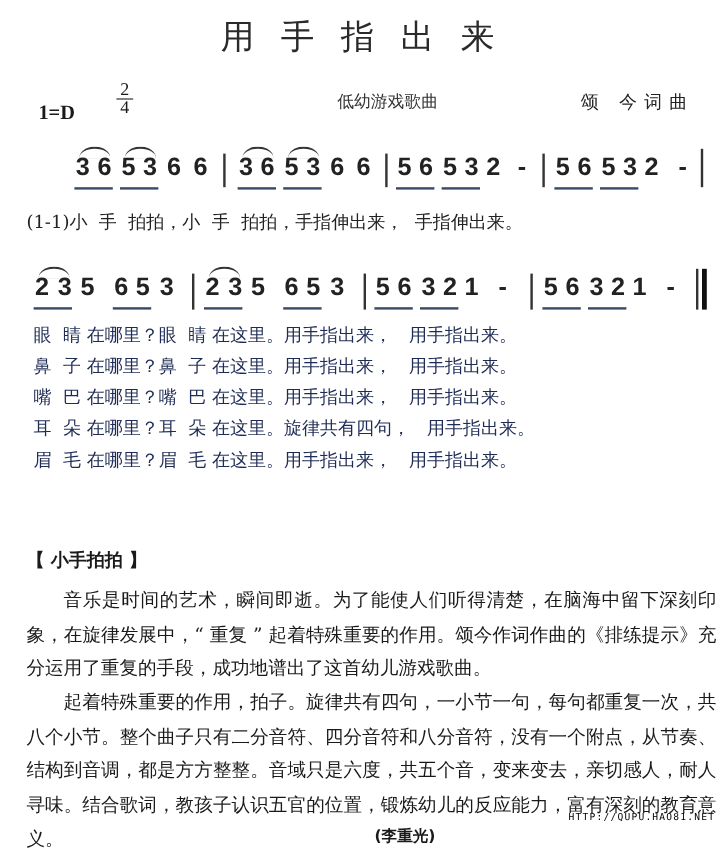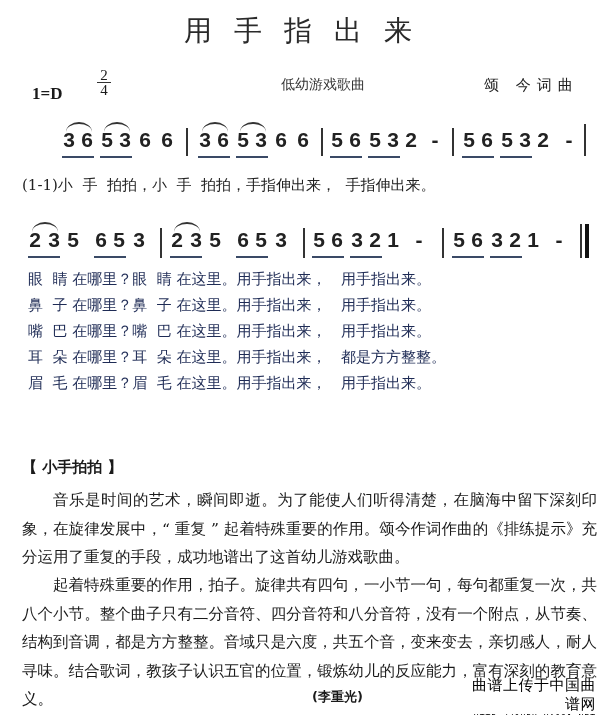--- a/index.html
+++ b/index.html
@@ -134,24 +134,23 @@
   <span class="note" style="left:552px">-</span>
   <div class="ul" style="left:452px;top:28px;width:32px"></div>
   <div class="ul" style="left:490px;top:28px;width:32px"></div>
   <div class="bar" style="left:580px;top:-4px;height:34px"></div>
   <div class="bar-final" style="left:585px;top:-4px;height:34px"></div>
 </div>
 
 <div class="verse" style="top:270px">眼  睛 在哪里？眼  睛 在这里。用手指出来，   用手指出来。</div>
 <div class="verse" style="top:296px">鼻  子 在哪里？鼻  子 在这里。用手指出来，   用手指出来。</div>
 <div class="verse" style="top:322px">嘴  巴 在哪里？嘴  巴 在这里。用手指出来，   用手指出来。</div>
-<div class="verse" style="top:348px">耳  朵 在哪里？耳  朵 在这里。用手指出来，   都是方方整整。</div>
+<div class="verse" style="top:348px">耳  朵 在哪里？耳  朵 在这里。旋律共有四句，   用手指出来。</div>
 <div class="verse" style="top:374px">眉  毛 在哪里？眉  毛 在这里。用手指出来，   用手指出来。</div>
 
 <div class="abs hint-title">【 小手拍拍 】</div>
 <div class="para" style="top:486px">音乐是时间的艺术，瞬间即逝。为了能使人们听得清楚，在脑海中留下深刻印象，在旋律发展中，“ 重复 ” 起着特殊重要的作用。颂今作词作曲的《排练提示》充分运用了重复的手段，成功地谱出了这首幼儿游戏歌曲。</div>
 <div class="para" style="top:571px">起着特殊重要的作用，拍子。旋律共有四句，一小节一句，每句都重复一次，共八个小节。整个曲子只有二分音符、四分音符和八分音符，没有一个附点，从节奏、结构到音调，都是方方整整。音域只是六度，共五个音，变来变去，亲切感人，耐人寻味。结合歌词，教孩子认识五官的位置，锻炼幼儿的反应能力，富有深刻的教育意义。</div>
 <div class="abs signature">(李重光)</div>
 
 <div class="abs watermark">
-  <span class="wm1">曲谱上传于中国曲谱网</span>
   <span class="wm2">HTTP://QUPU.HAO81.NET</span>
 </div>
 
 </body></html>

